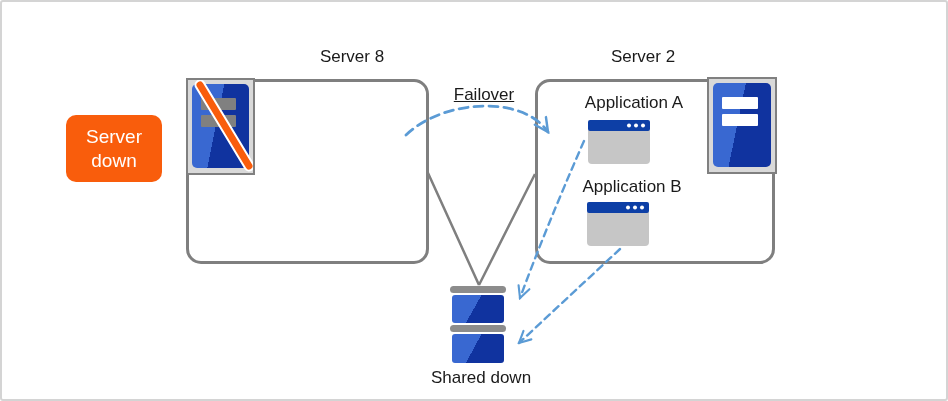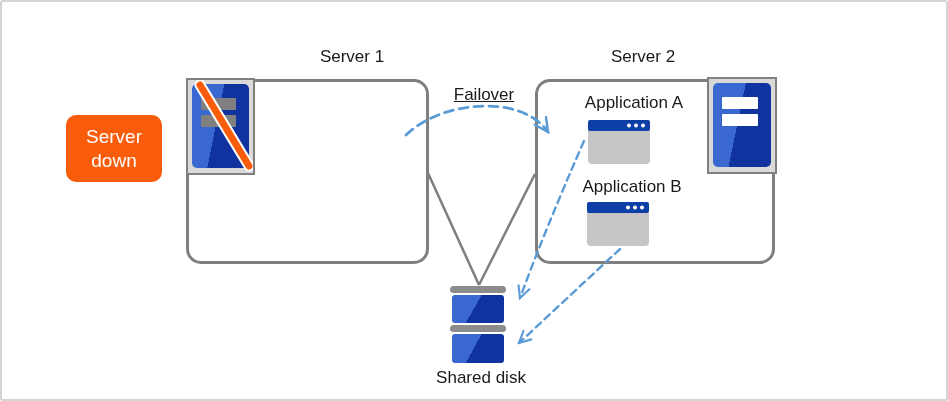--- a/index.html
+++ b/index.html
@@ -75,26 +75,26 @@
 
 <div class="canvas">
 
   <div class="badge">
     <span>Server down</span>
   </div>
 
   <div id="box1" class="srv-box"></div>
   <div id="box2" class="srv-box"></div>
 
-  <div id="lbl-server1" class="lbl">Server 1</div>
+  <div id="lbl-server1" class="lbl">Server 8</div>
   <div id="lbl-server2" class="lbl">Server 2</div>
   <div id="lbl-failover" class="lbl">Failover</div>
   <div id="lbl-appB" class="lbl">Application B</div>
   <div id="lbl-appA" class="lbl">Application A</div>
-  <div id="lbl-disk" class="lbl">Shared disk</div>
+  <div id="lbl-disk" class="lbl">Shared down</div>
 
   <div id="plate1" class="plate">
     <svg viewBox="0 0 65 93">
       <rect x="4" y="4" width="57" height="84" rx="5" fill="url(#gradSrv)"></rect>
       <rect x="13" y="18" width="35" height="12" rx="1" class="bar-failed"></rect>
       <rect x="13" y="35" width="35" height="12" rx="1" class="bar-failed"></rect>
       <line x1="12" y1="5" x2="61" y2="86" stroke="#fff" stroke-width="11" stroke-linecap="round"></line>
       <line x1="12" y1="5" x2="61" y2="86" class="slash" stroke-width="7" stroke-linecap="round"></line>
     </svg>
   </div>

